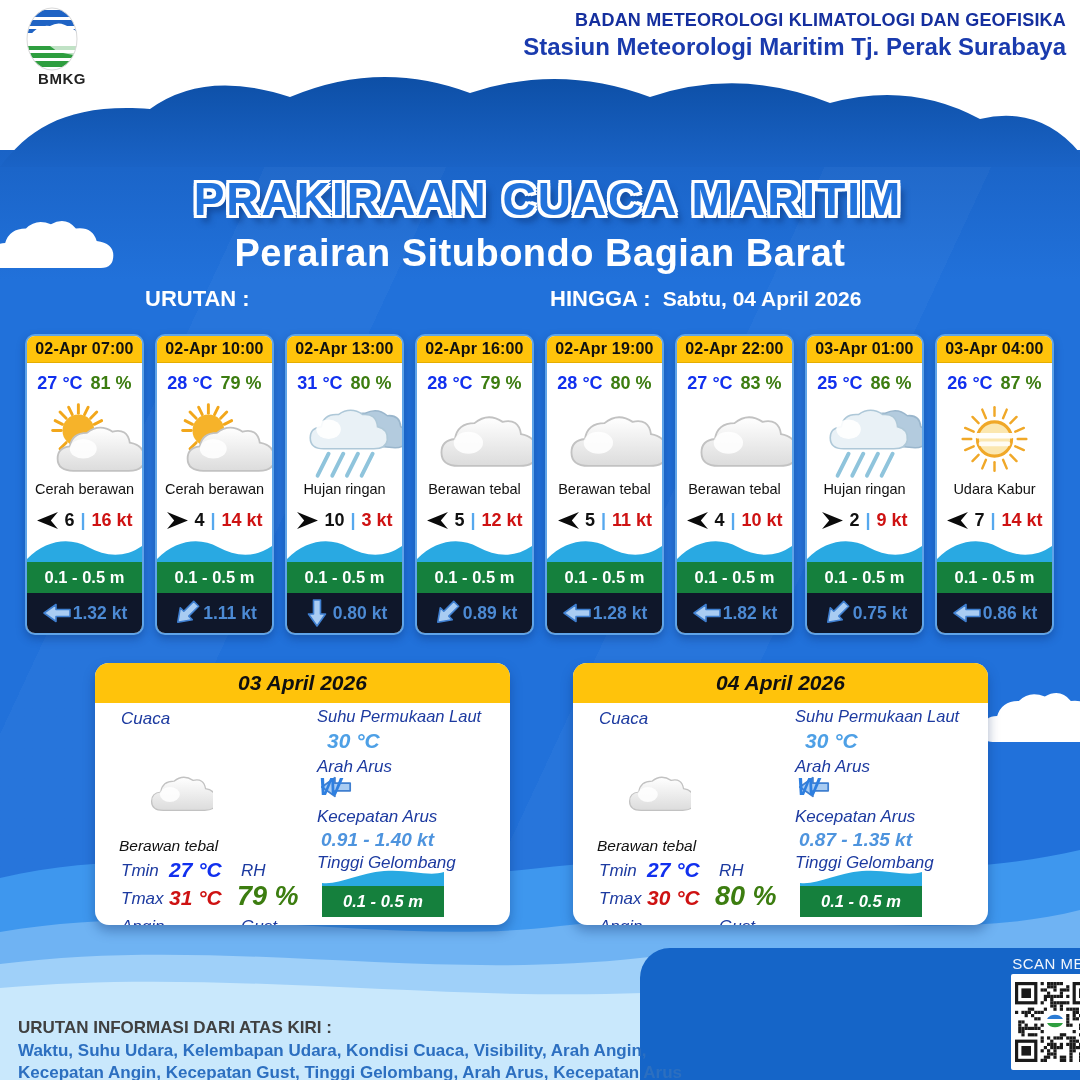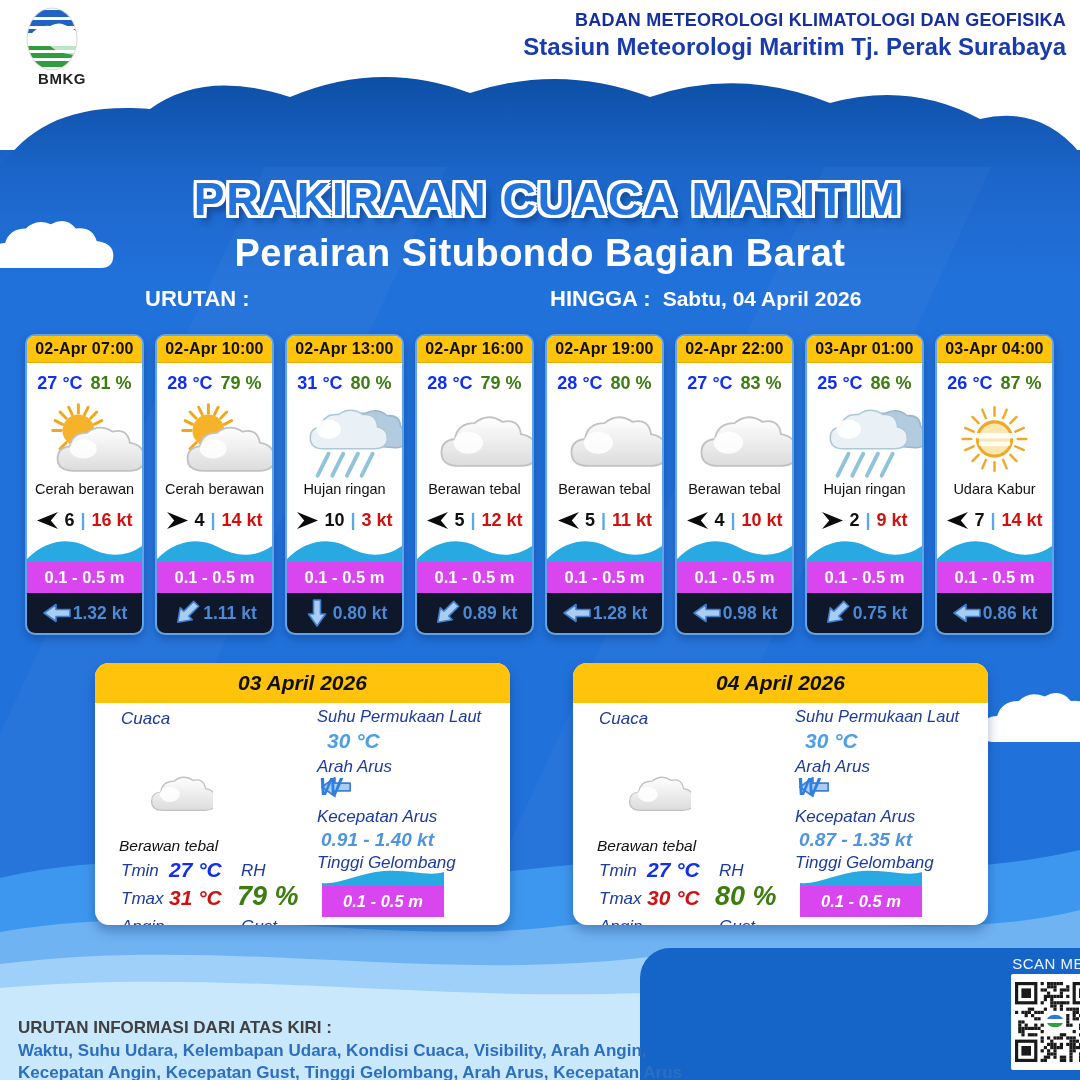--- a/index.html
+++ b/index.html
@@ -48,21 +48,21 @@
   .hcond { height:22px; text-align:center; font-size:14.5px; color:#111; }
   .hspacer { flex:1; }
   .hwind { height:34px; display:flex; align-items:center; justify-content:center; gap:5px; }
   .wind-arrow { width:23px; height:19px; } .wind-arrow path { fill:#0b0b0b; }
   .wind-n { font-size:18px; font-weight:bold; color:#111; }
   .wind-sep { font-size:18px; font-weight:bold; color:#56a8ee; margin:0 1px; }
   .wind-kt { font-size:18px; font-weight:bold; color:#ce1212; white-space:nowrap; }
   .hwave { height:56px; position:relative; }
   .wave-crest { position:absolute; left:0; top:0; width:100%; height:26px; display:block; }
   .wave-crest path { fill:#29a9e2; }
-  .wave-band { position:absolute; left:0; right:0; top:25px; bottom:0; background:#d946ef;
+  .wave-band { position:absolute; left:0; right:0; top:25px; bottom:0; background:#15803d;
     color:#fff; font-size:16.5px; font-weight:bold; display:flex; align-items:center; justify-content:center; }
   .hcur { height:40px; display:flex; align-items:center; justify-content:center; gap:1px; background:#0f172a; }
   .cur-arrow { width:30px; height:22px; }
   .cur-arrow path { fill:#a9ccf2; stroke:#3f7fd0; stroke-width:1.6; stroke-linejoin:round; }
   .cur-val { font-size:17.5px; font-weight:bold; color:#4c8ad4; }
 
   
   .dcard { position:absolute; top:663px; width:415px; height:262px; background:#fff; border-radius:14px;
     box-shadow:0 6px 12px rgba(8,40,100,.35); overflow:hidden;font-style:italic; }
   #daily-0 { left:95px; } #daily-1 { left:573px; }
@@ -427,21 +427,21 @@
       <div class="hwave">
         <svg class="wave-crest" viewBox="0 0 119 26" preserveAspectRatio="none">
           <path d="M0,22 C20,2 45,0 63,10 C82,20 101,21 119,9 L119,26 L0,26 Z"></path>
           </svg>
         <div class="wave-band">0.1 - 0.5 m</div>
       </div>
       <div class="hcur">
         <svg class="cur-arrow" viewBox="0 0 30 22">
             <path d="M2,11 L14,2.5 L14,7.5 L28,7.5 L28,14.5 L14,14.5 L14,19.5 Z"></path>
           </svg>
-        <span class="cur-val">0.98 kt</span>
+        <span class="cur-val">1.82 kt</span>
       </div>
     </div>
 
     <div class="hcard">
       <div class="hhead">03-Apr 01:00</div>
       <div class="hrow-temp">
         <span class="t-blue">25 °C</span>
         <span class="t-green">86 %</span>
       </div>
       <div class="hicon">

